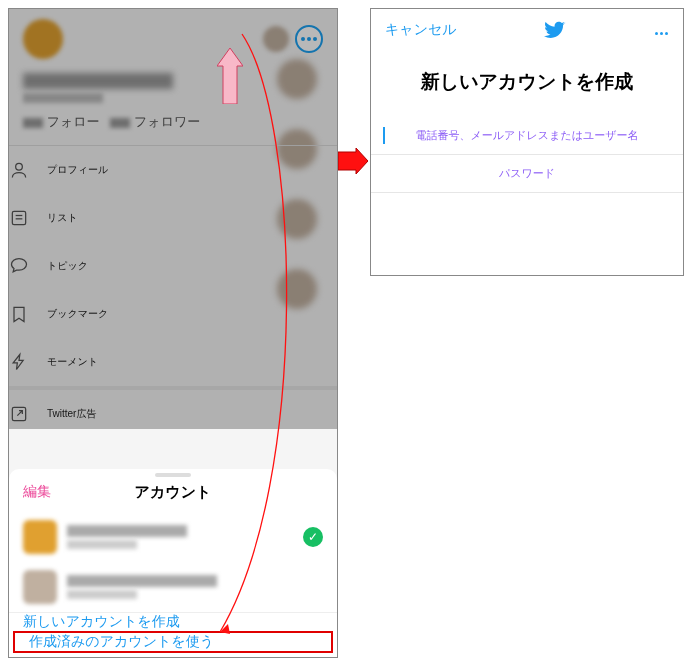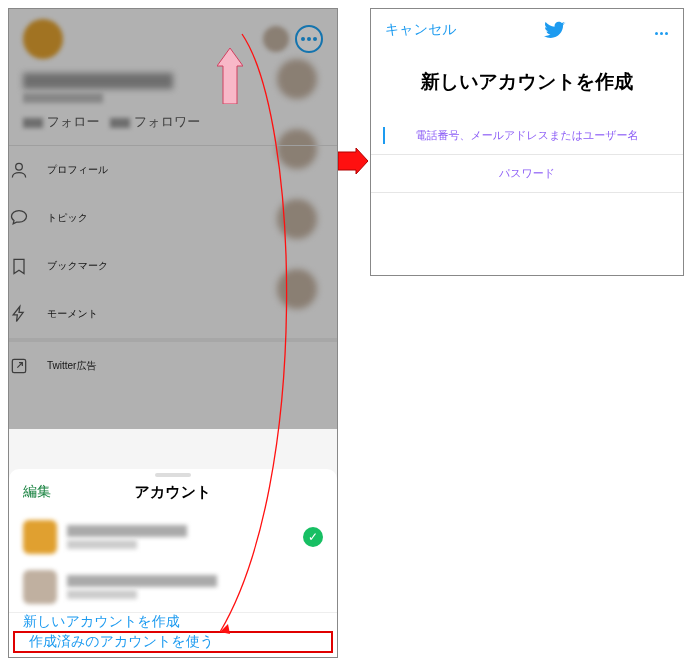--- a/index.html
+++ b/index.html
@@ -20,21 +20,21 @@
   .menu { border-top: 1px solid #ddd; }
   .menu-item { display: flex; align-items: center; padding: 14px 0; font-size: 10px; color: #222; }
   .menu-item .icon { width: 20px; height: 20px; margin-right: 18px; color: #555; }
   .divider { height: 4px; background: #e8e8e8; }
   .feed-blur { position: absolute; top: 50px; right: 8px; width: 52px; }
   .feed-av { width: 40px; height: 40px; border-radius: 50%; background: #c0b0a0; filter: blur(3px); margin-bottom: 30px; }
 
   
   .sheet { position: absolute; bottom: 0; left: 0; right: 0; background: #fff; border-top-left-radius: 10px; border-top-right-radius: 10px; z-index: 3; }
   .sheet-hdr { position: relative; text-align: center; padding: 14px 0 10px; font-weight: 600; font-size: 15px; }
-  .sheet-hdr .edit { position: absolute; left: 14px; top: 14px; color: #15803d; font-size: 14px; font-weight: 400; }
+  .sheet-hdr .edit { position: absolute; left: 14px; top: 14px; color: #ec4899; font-size: 14px; font-weight: 400; }
   .grab { position: absolute; top: 4px; left: 50%; transform: translateX(-50%); width: 36px; height: 4px; background: #ddd; border-radius: 2px; }
   .acct-row { display: flex; align-items: center; padding: 8px 14px; }
   .acct-av { width: 34px; height: 34px; border-radius: 6px; margin-right: 10px; filter: blur(2px); }
   .acct-av.a1 { background: #e0a030; }
   .acct-av.a2 { background: #c0b0a0; }
   .acct-txt .l1 { width: 120px; height: 12px; background: #aaa; filter: blur(2px); margin-bottom: 3px; }
   .acct-txt .l2 { width: 70px; height: 9px; background: #ccc; filter: blur(2px); }
   .check { margin-left: auto; width: 20px; height: 20px; border-radius: 50%; background: #17bf63; display: flex; align-items: center; justify-content: center; color: #fff; font-size: 12px; }
   .sheet-link { padding: 0 14px; font-size: 14px; color: #1d9bf0; border-top: 1px solid #eee; }
   .highlight-box { border: 2px solid #e00000; margin: 0 4px 4px; }
@@ -75,20 +75,28 @@
       <span class="b"></span> <span>フォロー</span>&nbsp;&nbsp;
       <span class="b"></span> <span>フォロワー</span>
     </div>
     <div class="menu">
       <div class="menu-item">
         <svg class="icon" viewBox="0 0 24 24" fill="none" stroke="currentColor" stroke-width="1.5">
             <circle cx="12" cy="8" r="4"></circle>
             <path d="M4 21c0-4 4-6 8-6s8 2 8 6"></path>
           </svg>
         <span>プロフィール</span>
+      </div>
+      <div class="menu-item">
+        <svg class="icon" viewBox="0 0 24 24" fill="none" stroke="currentColor" stroke-width="1.5">
+            <rect x="4" y="4" width="16" height="16" rx="2"></rect>
+            <line x1="8" y1="9" x2="16" y2="9"></line>
+            <line x1="8" y1="13" x2="16" y2="13"></line>
+          </svg>
+        <span>リスト</span>
       </div>
       <div class="menu-item">
         <svg class="icon" viewBox="0 0 24 24" fill="none" stroke="currentColor" stroke-width="1.5">
             <path d="M12 3 C7 3 3 6 3 10 c0 2 1 4 3 5 l-1 4 4-2 c1 0 2 0 3 0 5 0 9-3 9-7 s-4-7-9-7z"></path>
           </svg>
         <span>トピック</span>
       </div>
       <div class="menu-item">
         <svg class="icon" viewBox="0 0 24 24" fill="none" stroke="currentColor" stroke-width="1.5">
             <path d="M6 4h12v17l-6-4-6 4z"></path>

